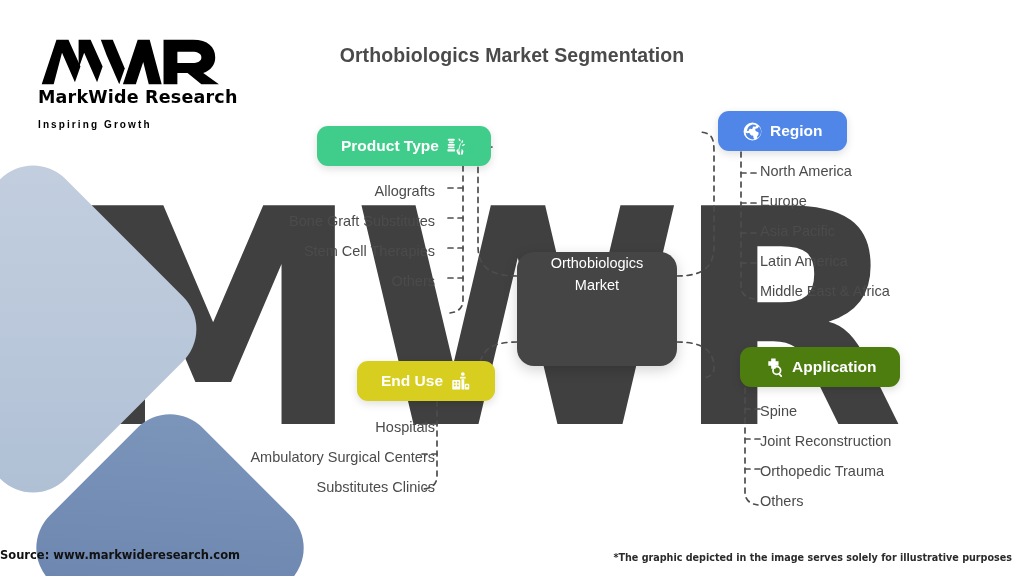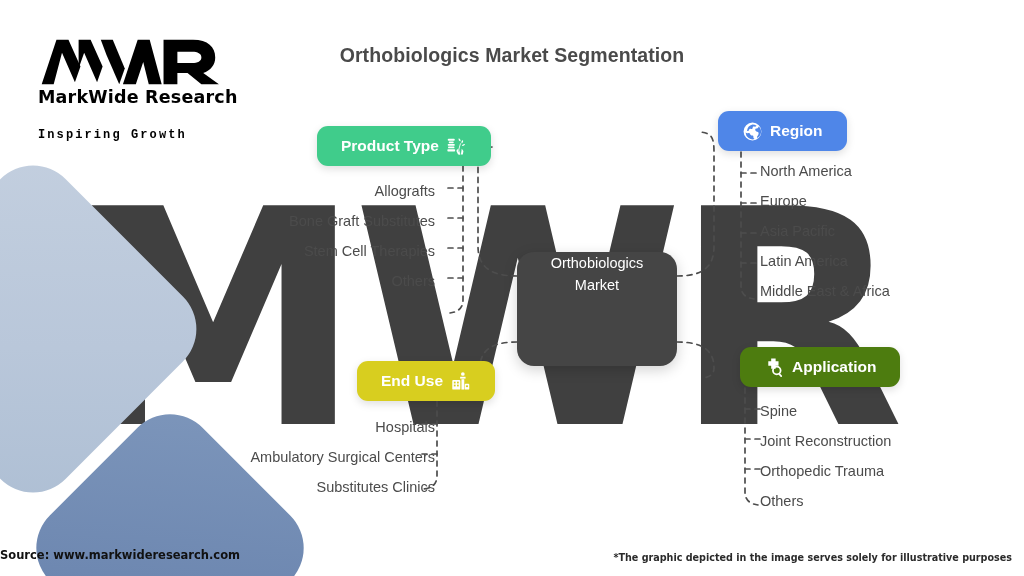--- a/index.html
+++ b/index.html
@@ -61,26 +61,26 @@
   }
   .logo-name {
     font-family: "DejaVu Sans", sans-serif;
     font-size: 17.5px;
     font-weight: 700;
     color: #000;
     letter-spacing: .2px;
     margin-top: 1px;
   }
   .logo-tag {
-    font-family: Liberation Mono, monospace;
-    font-size: 12px;
+    font-family: Liberation Sans, sans-serif;
+    font-size: 10px;
     font-weight: 700;
     color: #000;
     letter-spacing: 2.1px;
-    margin-top: 21px;
+    margin-top: 12px;
   }
 
   .page-title {
     position: absolute;
     left: 0; right: 0; top: 44px;
     text-align: center;
     font-size: 19.5px;
     font-weight: 700;
     color: #4a4a4a;
     letter-spacing: .1px;

